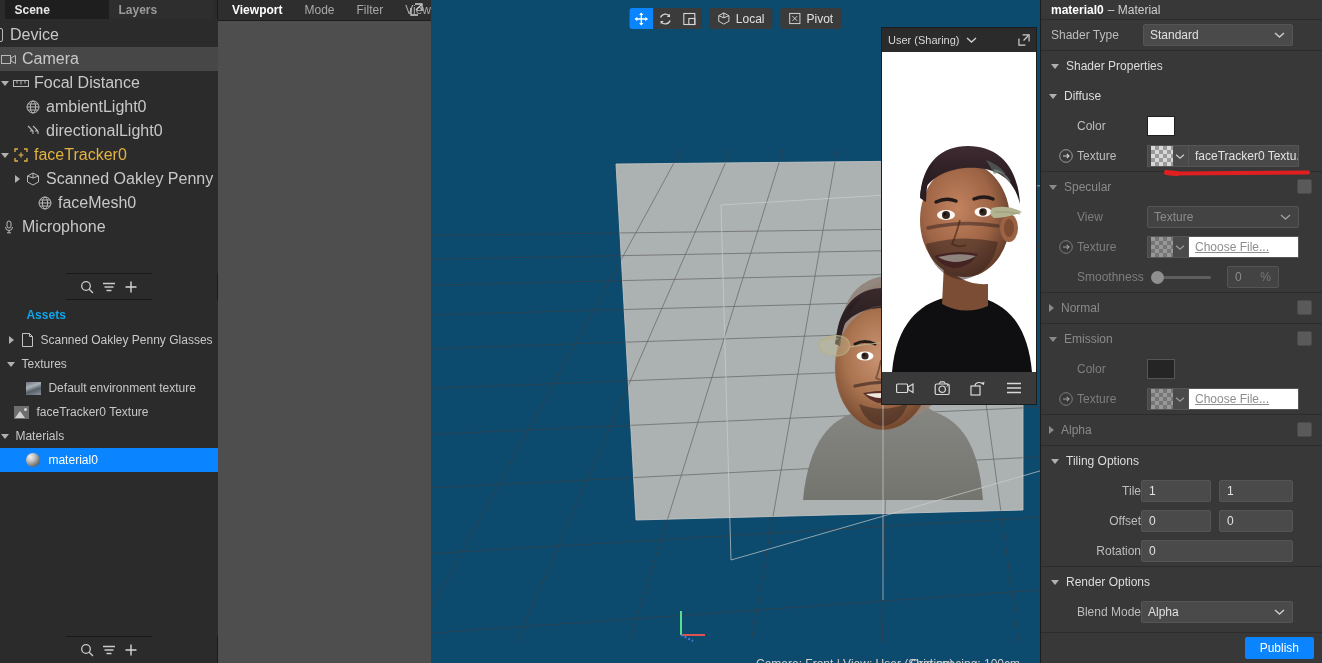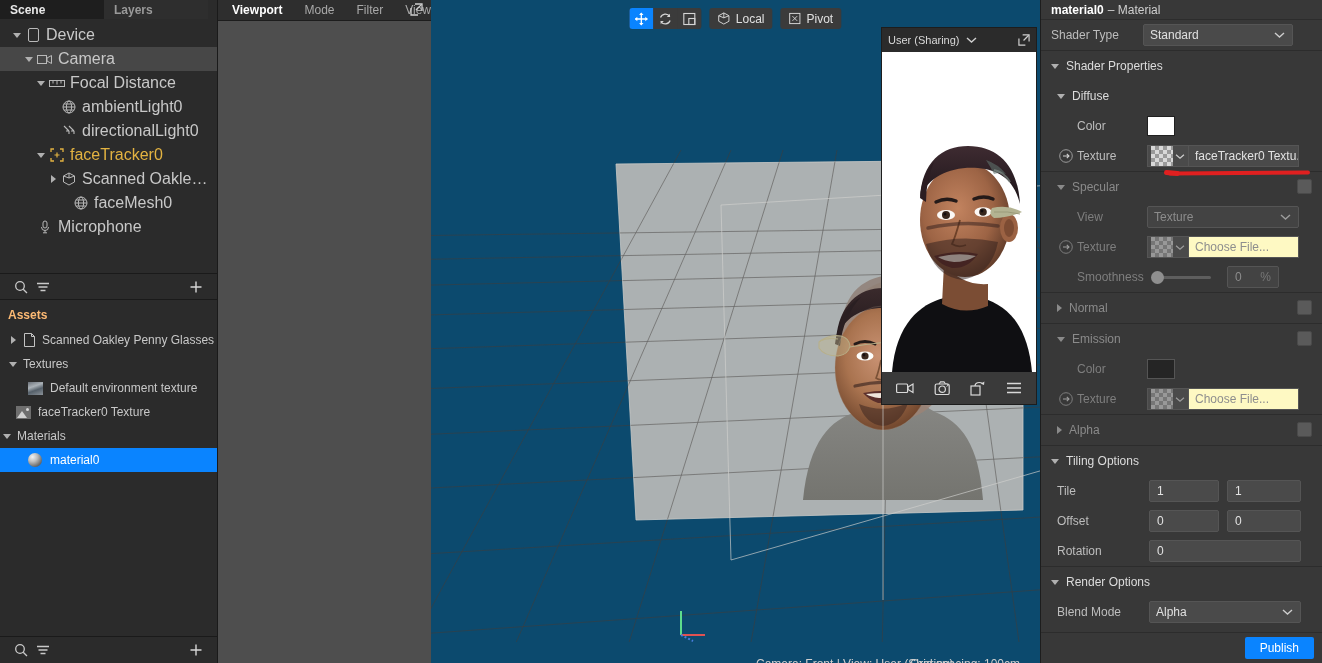--- a/index.html
+++ b/index.html
@@ -13,20 +13,21 @@
   }
   .app { display: flex; width: 1322px; height: 663px; }
 
   
   .left-panel {
     width: 218px; height: 663px;
     background: #2b2b2b;
     display: flex; flex-direction: column;
     border-right: 1px solid #1a1a1a;
     flex: 0 0 218px;
+    align-items: center;
   }
   .tabbar { display: flex; height: 19px; background: #2b2b2b; flex: 0 0 19px; }
   .tab {
     display: flex; align-items: center;
     padding: 0 10px;
     font-size: 12px; font-weight: bold;
     color: #9a9a9a;
     background: #2e2e2e;
     min-width: 104px;
   }
@@ -54,21 +55,21 @@
     display: flex; align-items: center;
     border-top: 1px solid #1a1a1a;
     border-bottom: 1px solid #1a1a1a;
     background: #2b2b2b;
     padding: 0 10px;
   }
   .panel-toolbar .sp { flex: 1 1 auto; }
   .tb-ic { width: 22px; height: 22px; display: flex; align-items: center; justify-content: center; }
 
   .assets { flex: 1 1 auto; background: #2b2b2b; padding-top: 4px; overflow: hidden; }
-  .assets-title { font-size: 12px; font-weight: bold; color: #fdba74; padding: 4px 0 6px 8px; }
+  .assets-title { font-size: 12px; font-weight: bold; color: #0ea5e9; padding: 4px 0 6px 8px; margin-left: 20px; }
   .asset-row {
     display: flex; align-items: center;
     height: 24px; padding-right: 6px;
     font-size: 12px; color: #c8c8c8; white-space: nowrap;
   }
   .asset-row.selected { background: #0a84ff; color: #fff; }
 
   .thumb-env { width: 15px; height: 13px; background:
      linear-gradient(160deg,#6a7078 0%, #aab1b7 35%, #55606a 60%, #8b9299 100%); border: 0; }
   .thumb-img { width: 15px; height: 13px; background: #6e6e6e; position: relative; overflow: hidden; }
@@ -135,21 +136,21 @@
   .insp-title { height: 20px; display: flex; align-items: center; padding-left: 10px; font-size: 12px; color: #cfcfcf; background: #383838; }
   .insp-title b { color: #ffffff; font-weight: bold; margin-right: 4px; }
   .insp-scroll { flex: 1 1 auto; overflow: hidden; }
   .hr { height: 1px; background: #2c2c2c; }
 
   .row { display: flex; align-items: center; height: 30px; padding: 0 10px; }
   .row .lab { font-size: 12px; color: #bdbdbd; }
   .row.dim .lab { color: #7e7e7e; }
   .sect-head { display: flex; align-items: center; height: 30px; padding: 0 10px; gap: 7px; font-size: 12px; color: #dcdcdc; }
   .sect-head.dim { color: #8a8a8a; }
-  .ind1 { padding-left: 16px; }
+  .ind1 { padding-left: 8px; text-align: right; }
   .ind2 { padding-left: 36px; }
   .labw { width: 92px; flex: 0 0 92px; }
   .labw-ind { width: 70px; flex: 0 0 70px; }
 
   select, .fakesel {
     height: 22px; background: #4a4a4a; border: 1px solid #555;
     color: #e0e0e0; font-size: 12px; font-family: "Liberation Sans", sans-serif;
     padding: 0 6px; border-radius: 2px; appearance: none;
     display: flex; align-items: center; position: relative;
   }
@@ -167,21 +168,21 @@
   .checker {
     width: 22px; height: 20px;
     background-image:
       linear-gradient(45deg,#9a9a9a 25%,transparent 25%,transparent 75%,#9a9a9a 75%),
       linear-gradient(45deg,#9a9a9a 25%,#d8d8d8 25%,#d8d8d8 75%,#9a9a9a 75%);
     background-size: 8px 8px; background-position: 0 0, 4px 4px;
   }
   .texpick { display: flex; align-items: center; }
   .texpick .cbtn { display: flex; align-items: center; height: 22px; background: #4a4a4a; border: 1px solid #555; border-right: none; padding: 0 3px; gap: 2px; }
   .texpick .name { flex: 1 1 auto; height: 22px; background: #4a4a4a; border: 1px solid #555; display: flex; align-items: center; padding: 0 6px; font-size: 12px; color: #e2e2e2; overflow: hidden; white-space: nowrap; }
-  .texpick .name.dim { color: #8e8e8e; background: #fef9c3; }
+  .texpick .name.dim { color: #8e8e8e; background: #ffffff; text-decoration: underline; }
 
   .slider-track { width: 58px; height: 3px; background: #5e5e5e; border-radius: 2px; position: relative; }
   .slider-knob { position: absolute; left: -2px; top: -5px; width: 13px; height: 13px; border-radius: 50%; background: #8f8f8f; }
 
   .redline {
     position: absolute;
     left: 1168px; top: 171px; width: 142px; height: 4px;
     background: #e02020; border-radius: 2px; z-index: 60;
     transform: rotate(-0.4deg);
   }

